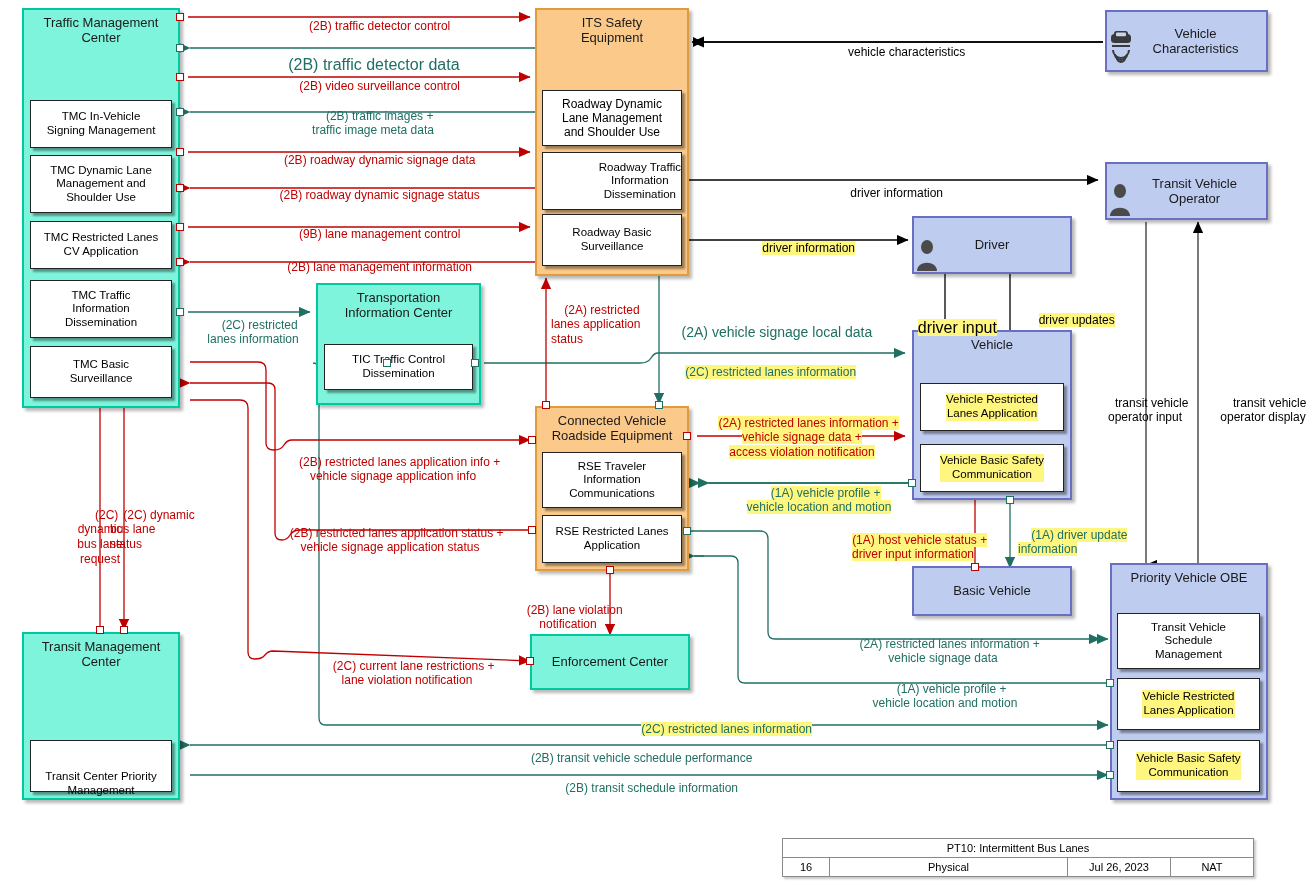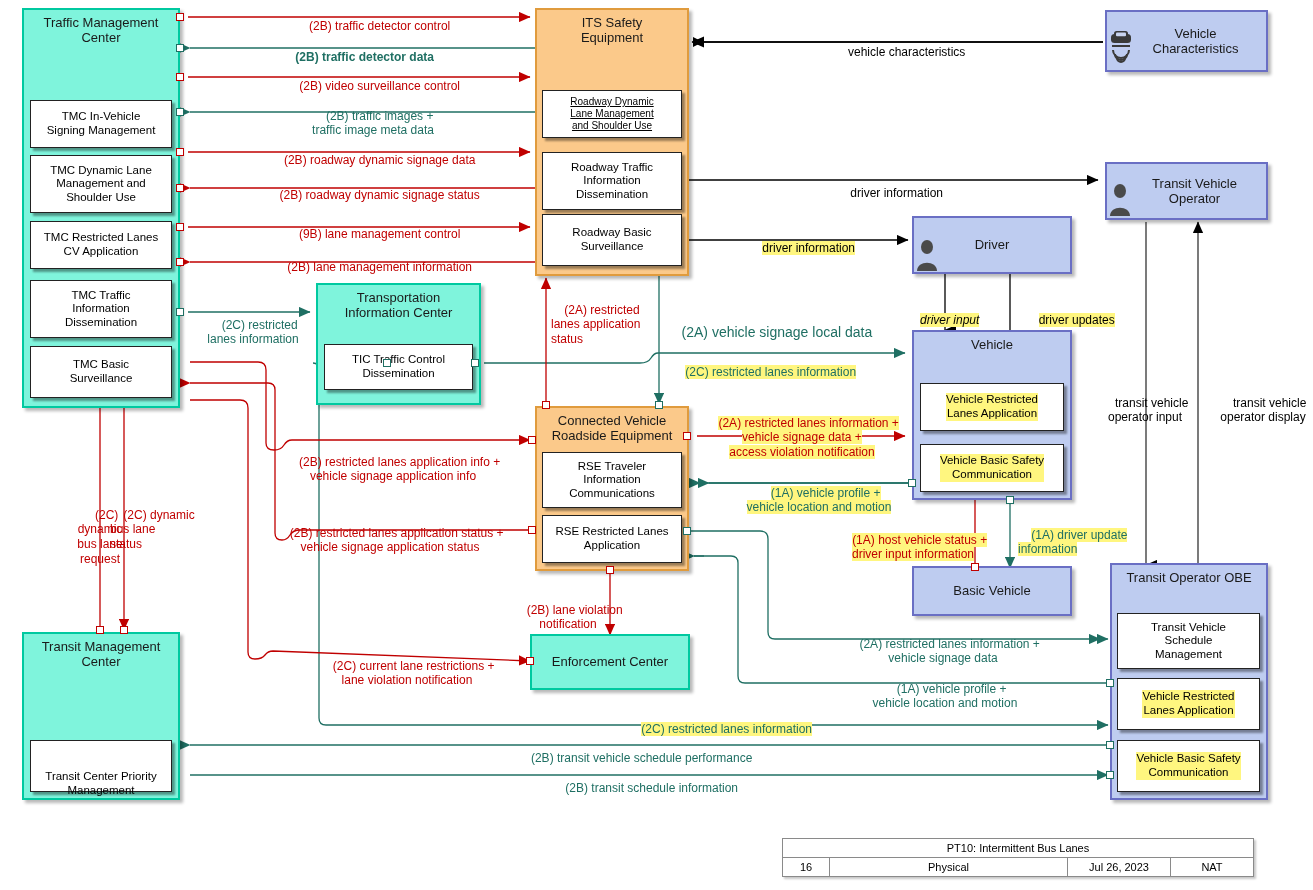--- a/index.html
+++ b/index.html
@@ -191,26 +191,26 @@
   </div>
   <div class="sub" style="left:324px;top:344px;width:149px;height:46px;font-size:11.5px;">
     <span style="white-space: pre-line;">TIC Traffic Control
 Dissemination</span>
     </div>
 
   <div class="box field" style="left:535px;top:8px;width:154px;height:268px;font-size:13px;">
     <div class="title" style="white-space: pre-line;">ITS Safety
 Equipment</div>
   </div>
-  <div class="sub" style="left:542px;top:90px;width:140px;height:48px;font-size:10px;text-decoration:underline;">
+  <div class="sub" style="left:542px;top:90px;width:140px;height:56px;font-size:12px;">
     <span style="white-space: pre-line;">Roadway Dynamic
 Lane Management
 and Shoulder Use</span>
     </div>
-  <div class="sub" style="left:542px;top:152px;width:140px;height:58px;font-size:11.5px;">
+  <div class="sub" style="left:542px;top:152px;width:140px;height:58px;font-size:11.5px;justify-content:flex-end;">
     <span style="white-space: pre-line;">Roadway Traffic
 Information
 Dissemination</span>
     </div>
   <div class="sub" style="left:542px;top:214px;width:140px;height:52px;font-size:11.5px;">
     <span style="white-space: pre-line;">Roadway Basic
 Surveillance</span>
     </div>
 
   <div class="box field" style="left:535px;top:406px;width:154px;height:165px;font-size:13px;">
@@ -286,21 +286,21 @@
     <span class="hl" style="white-space: pre-line;">Vehicle Basic Safety
 Communication</span>
     </div>
 
   <div class="box vehcl" style="left:912px;top:566px;width:160px;height:50px;font-size:13px;
               justify-content:center;">
     <div class="title" style="padding-top:0;">Basic Vehicle</div>
   </div>
 
   <div class="box vehcl" style="left:1110px;top:563px;width:158px;height:237px;font-size:13px;">
-    <div class="title">Transit Operator OBE</div>
+    <div class="title">Priority Vehicle OBE</div>
   </div>
   <div class="sub" style="left:1117px;top:613px;width:143px;height:56px;font-size:11.5px;">
     <span style="white-space: pre-line;">Transit Vehicle
 Schedule
 Management</span>
     </div>
   <div class="sub" style="left:1117px;top:678px;width:143px;height:52px;font-size:11.5px;">
     <span class="hl" style="white-space: pre-line;">Vehicle Restricted
 Lanes Application</span>
     </div>
@@ -333,21 +333,21 @@
   <div class="port r" style="left:971px;top:563px;"></div>
   <div class="port g" style="left:1106px;top:679px;"></div>
   <div class="port g" style="left:1106px;top:741px;"></div>
   <div class="port g" style="left:1106px;top:771px;"></div>
   <div class="port r" style="left:96px;top:626px;"></div>
   <div class="port r" style="left:120px;top:626px;"></div>
 
   <div class="lbl red" style="left:218px;top:4px;width:310px;font-size:12px;">
     <span>(2B) traffic detector control</span></div>
 
-  <div class="lbl grn" style="left:203px;top:35px;width:310px;font-size:12px;font-weight:bold;">
+  <div class="lbl grn" style="left:210px;top:35px;width:310px;font-size:16px;">
     <span>(2B) traffic detector data</span></div>
 
   <div class="lbl red" style="left:218px;top:64px;width:310px;font-size:12px;">
     <span>(2B) video surveillance control</span></div>
 
   <div class="lbl grn" style="left:218px;top:94px;width:310px;font-size:12px;">
     <span style="white-space: pre-line;">(2B) traffic images +
 traffic image meta data</span></div>
 
   <div class="lbl red" style="left:218px;top:138px;width:310px;font-size:12px;">
@@ -379,21 +379,21 @@
     <span style="white-space: pre-line;">(2A) restricted
 lanes application
 status</span></div>
 
   <div class="lbl grn left" style="left:666px;top:307px;width:210px;font-size:14px;">
     <span>(2A) vehicle signage local data</span></div>
 
   <div class="lbl grn yel left" style="left:672px;top:350px;width:240px;font-size:12px;">
     <span>(2C) restricted lanes information</span></div>
 
-  <div class="lbl blk yel" style="left:900px;top:298px;width:86px;font-size:12px;font-style:italic;">
+  <div class="lbl blk yel" style="left:900px;top:298px;width:86px;font-size:16px;">
     <span>driver input</span></div>
 
   <div class="lbl blk yel" style="left:1018px;top:298px;width:104px;font-size:12px;">
     <span>driver updates</span></div>
 
   <div class="lbl blk" style="left:1086px;top:381px;width:118px;font-size:12px;">
     <span style="white-space: pre-line;">transit vehicle
 operator input</span></div>
 
   <div class="lbl blk" style="left:1204px;top:381px;width:118px;font-size:12px;">

